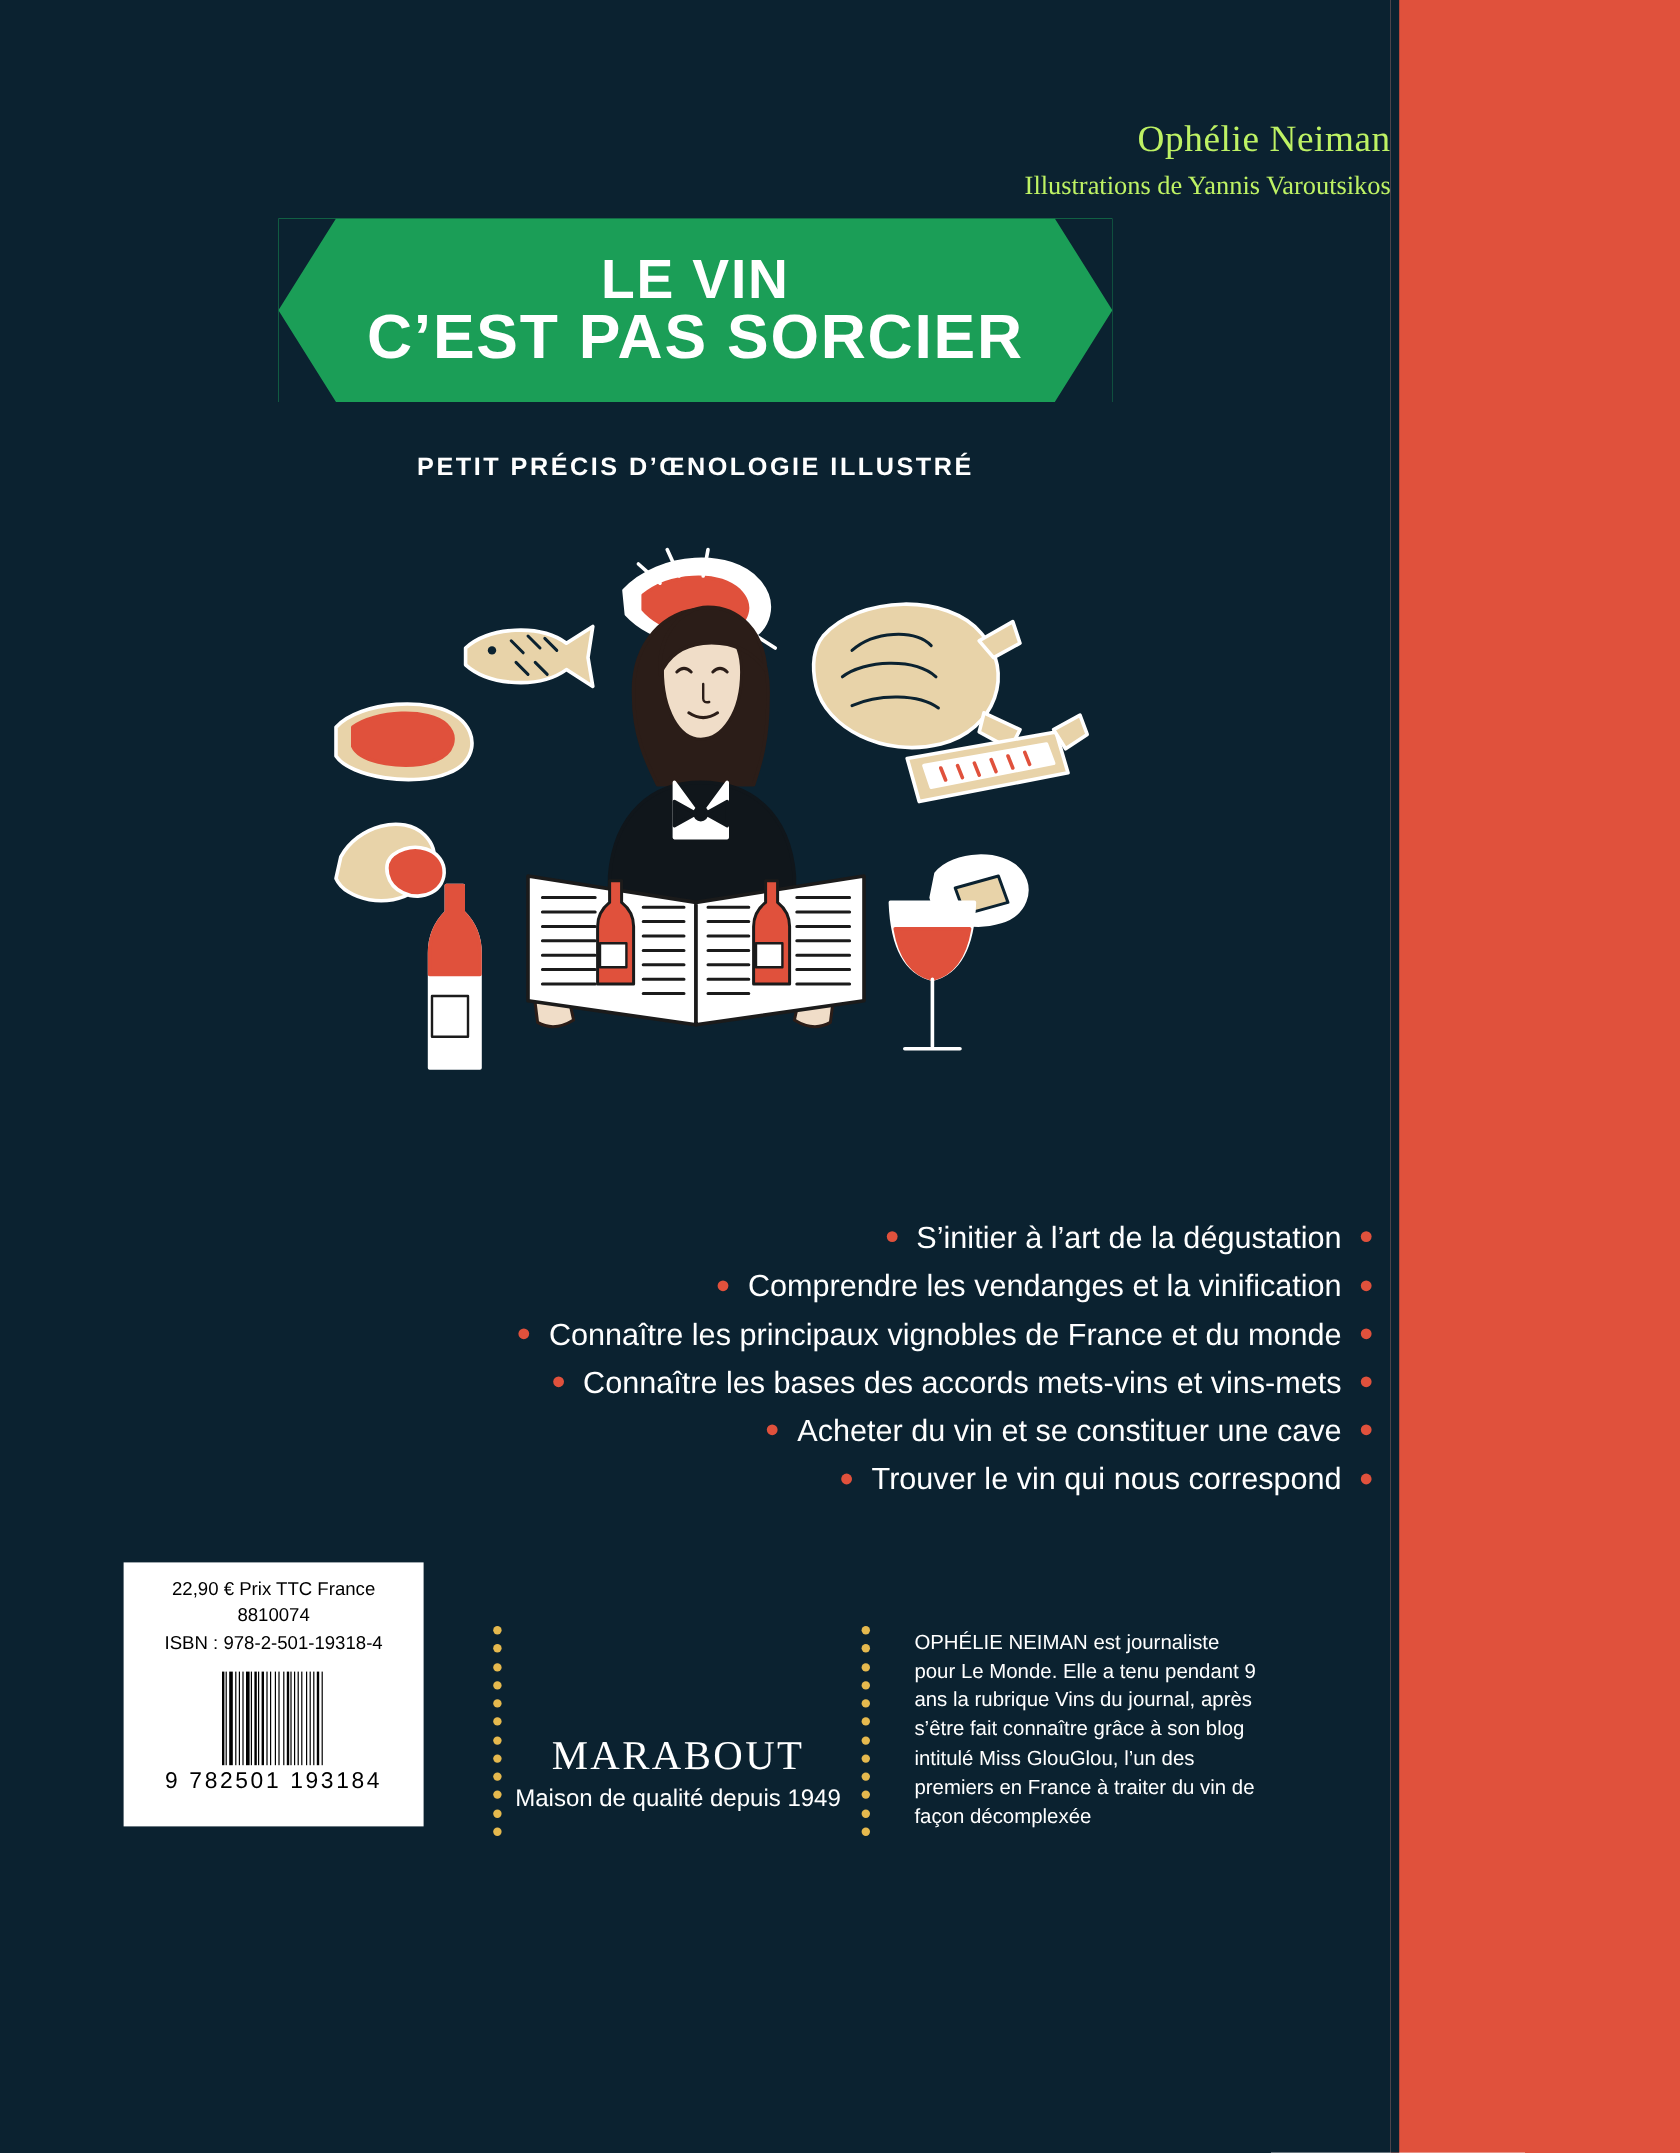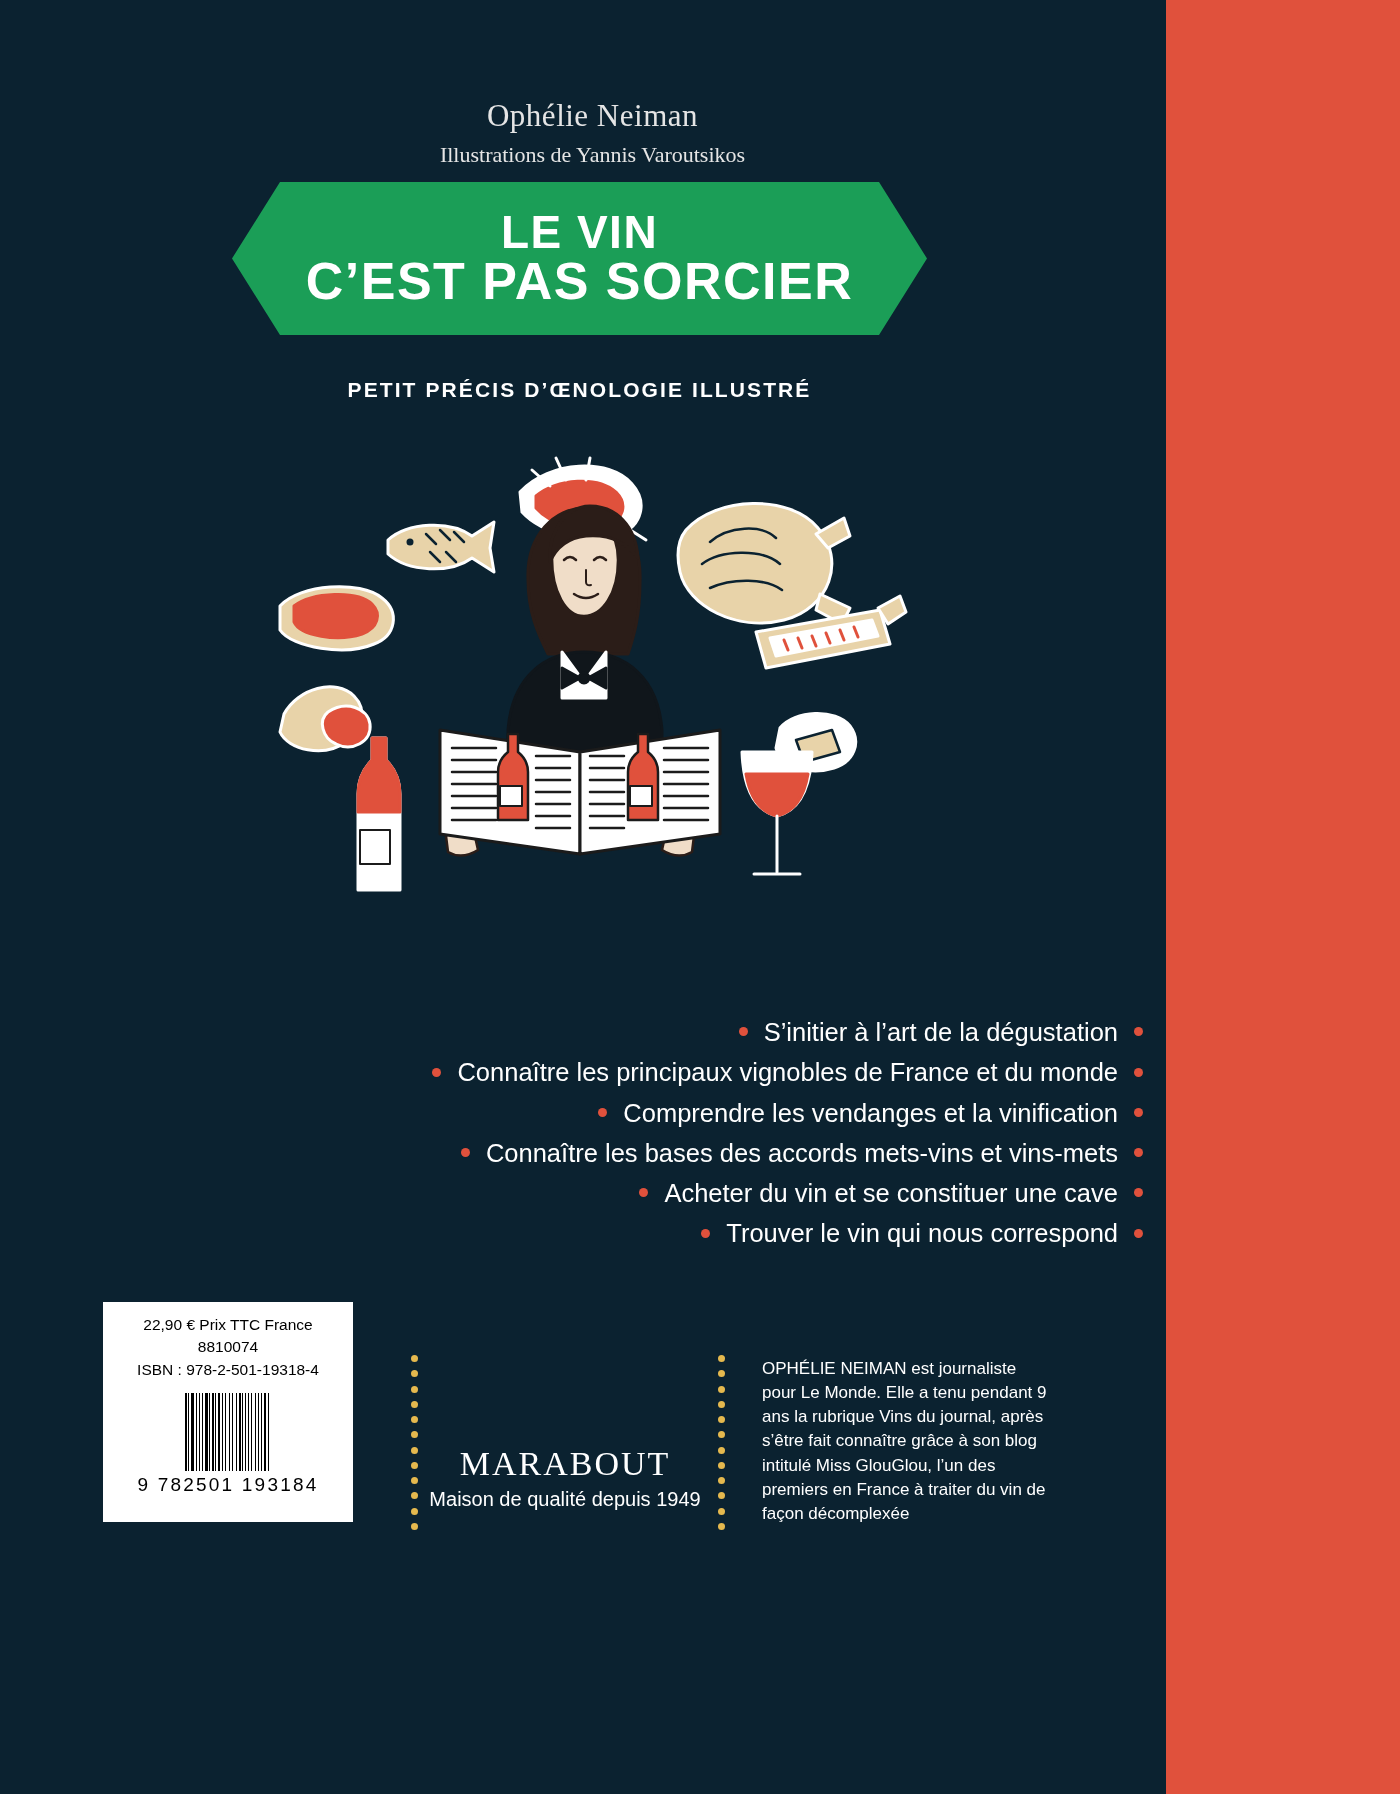--- a/index.html
+++ b/index.html
@@ -34,24 +34,24 @@
   #spine-edge {
     position: absolute;
     left: 1159px; top: 0;
     width: 7px; height: 1794px;
     background: #0b2230;
   }
 
   
   .author-block {
     position: absolute;
-    left: 13px; top: 98px;
+    left: 0; top: 98px;
     width: 1159px;
-    text-align: center;
-    color: #e5e5e5;
+    text-align: right;
+    color: #bef264;
   }
   .author-name {
     font-family: "Liberation Serif", serif;
     font-size: 31px;
     letter-spacing: 0.5px;
   }
   .author-illus {
     font-family: "Liberation Serif", serif;
     font-size: 22px;
     margin-top: 8px;
@@ -358,24 +358,24 @@
         </g>
       </g>
     </svg>
   </div>
 
   <div class="bullets">
     <div class="bullet-row">
       <span class="dot"></span><span>S’initier à l’art de la dégustation</span><span class="dot"></span>
     </div>
     <div class="bullet-row">
+      <span class="dot"></span><span>Comprendre les vendanges et la vinification</span><span class="dot"></span>
+    </div>
+    <div class="bullet-row">
       <span class="dot"></span><span>Connaître les principaux vignobles de France et du monde</span><span class="dot"></span>
-    </div>
-    <div class="bullet-row">
-      <span class="dot"></span><span>Comprendre les vendanges et la vinification</span><span class="dot"></span>
     </div>
     <div class="bullet-row">
       <span class="dot"></span><span>Connaître les bases des accords mets-vins et vins-mets</span><span class="dot"></span>
     </div>
     <div class="bullet-row">
       <span class="dot"></span><span>Acheter du vin et se constituer une cave</span><span class="dot"></span>
     </div>
     <div class="bullet-row">
       <span class="dot"></span><span>Trouver le vin qui nous correspond</span><span class="dot"></span>
     </div>

